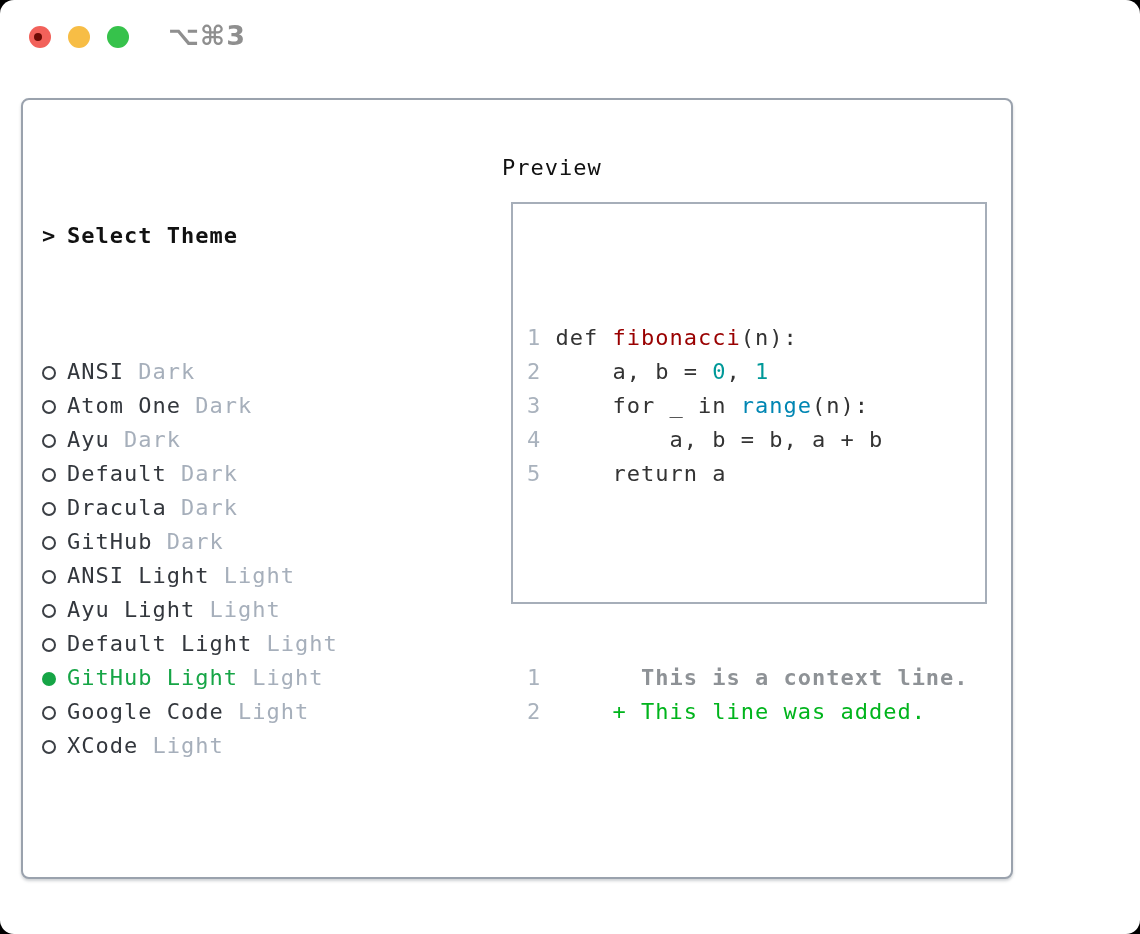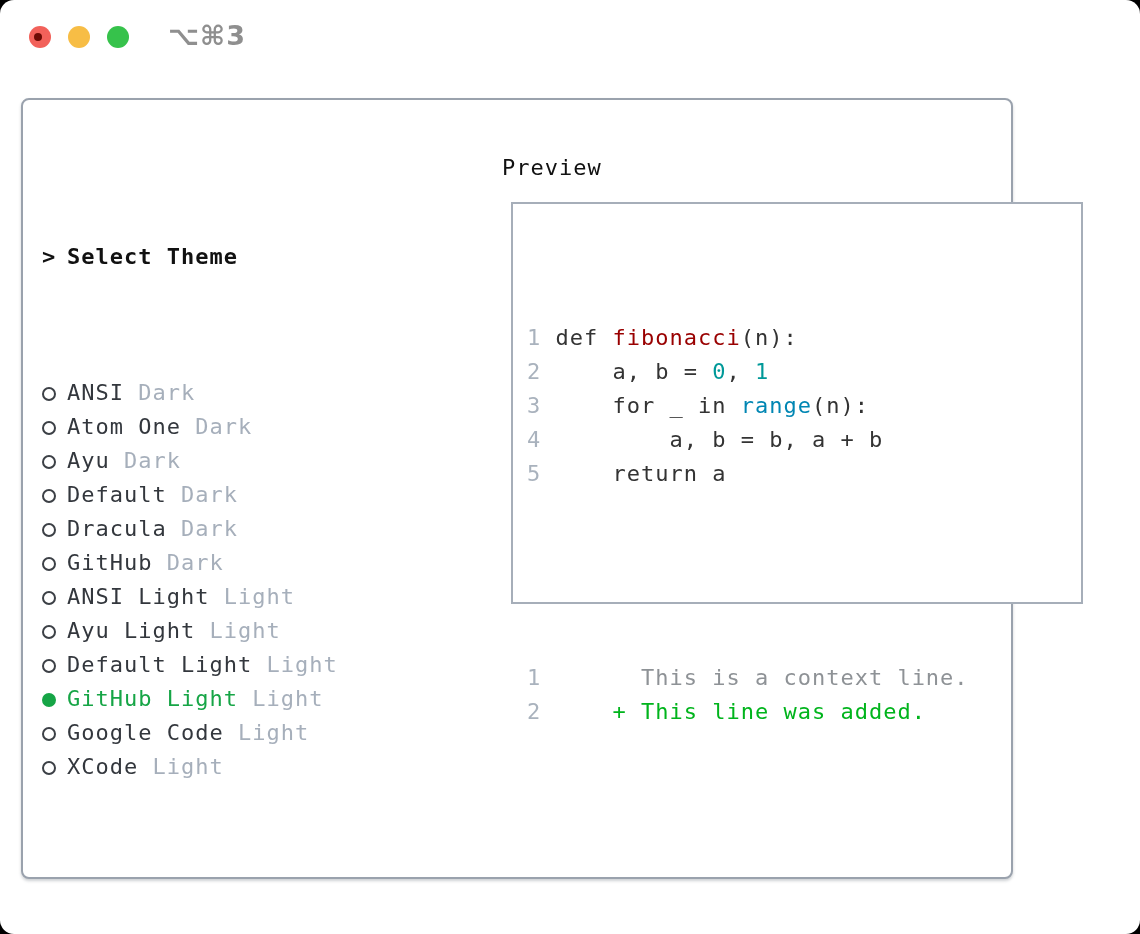--- a/index.html
+++ b/index.html
@@ -16,33 +16,33 @@
   .light.max{background:#36c24b;}
   .shortcut{position:absolute;left:168px;top:20px;font-family:"DejaVu Sans",sans-serif;font-weight:bold;font-size:27px;color:#8f8f8f;letter-spacing:1px;}
 
   
   .panel{position:absolute;left:21px;top:98px;width:992px;height:781px;border:2px solid var(--panel-border,#9aa2ad);border-radius:8px;background:#fff;box-sizing:border-box;box-shadow:0 2px 3px rgba(60,70,85,.25);}
   .mono{font-size:22px;line-height:34px;letter-spacing:1px;white-space:pre;}
 
   .list-col{position:absolute;left:19px;top:51px;}
   .row{height:34px;line-height:34px;white-space:pre;}
   .spacer{height:34px;}
-  .title-row{font-weight:bold;color:#111;margin-top:21px;}
+  .title-row{font-weight:bold;color:#111;}
   .prompt{display:inline-block;width:25px;}
   .radio{display:inline-block;box-sizing:border-box;width:14px;height:14px;border:2px solid #3c4046;border-radius:50%;margin-right:11px;vertical-align:-1px;}
   .radio.on{background:var(--selected-green,#16a546);border-color:var(--selected-green,#16a546);}
   .item-label{color:var(--item-text,#33373d);}
   .item-label.green{color:var(--selected-green,#16a546);}
   .tag{color:var(--tag-text,#a6afbb);}
 
   
   .preview-title{position:absolute;left:479px;top:51px;font-weight:normal;color:#111;height:34px;line-height:34px;}
-  .preview-box{position:absolute;left:488px;top:102px;width:572px;height:402px;box-sizing:border-box;border:2px solid var(--preview-border,#a6aeb9);background:#fff;padding:49px 0 0 14px;}
+  .preview-box{position:absolute;left:488px;top:102px;width:476px;height:402px;box-sizing:border-box;border:2px solid var(--preview-border,#a6aeb9);background:#fff;padding:49px 0 0 14px;}
   .lnum{color:var(--line-number,#a9b2bd);}
-  .ctx{color:var(--diff-context,#8e9296);}
+  .ctx{color:var(--diff-context,#8e9296);font-weight:bold;}
   .del{color:var(--diff-deleted,#c23b2e);}
   .add{color:var(--diff-added,#00b41c);}
 </style>
 </head>
 <body>
 
 <div class="window">
 
   <div class="titlebar">
     <div class="lights">

